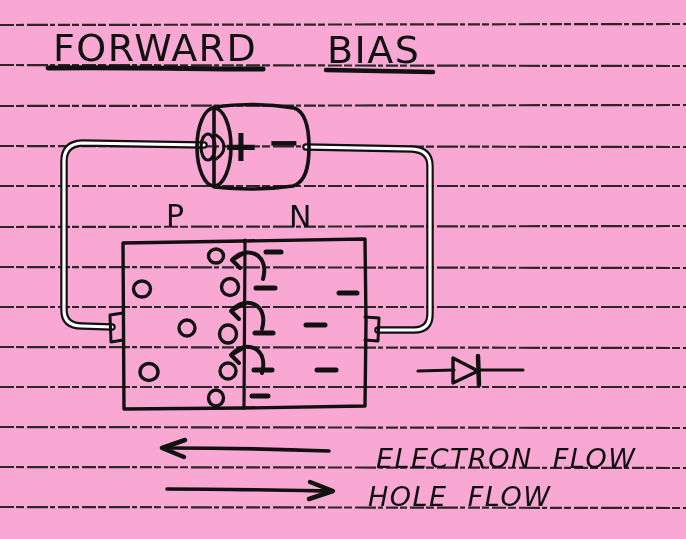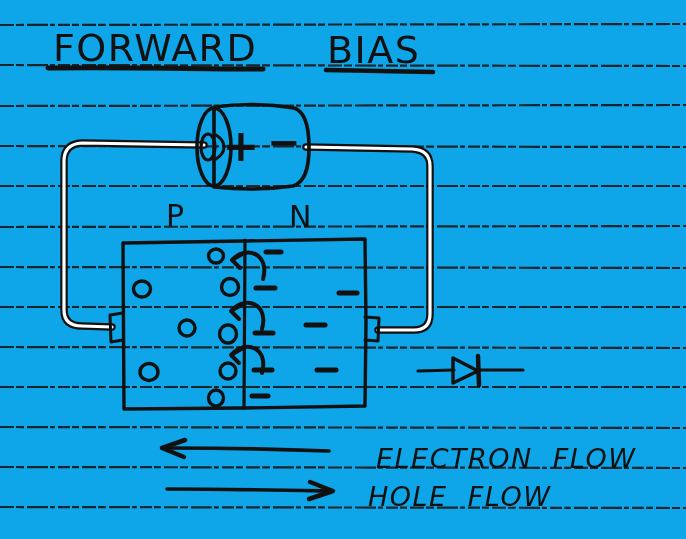--- a/index.html
+++ b/index.html
@@ -1,20 +1,20 @@
 <!DOCTYPE html>
 <html><head>
 <meta charset="utf-8">
 <style>
   html, body { margin: 0; padding: 0; background: #ffffff; }
   .page {
     position: relative;
     width: 686px;
     height: 539px;
-    background: #0ea5e9;
+    background: #f9a8d4;
     overflow: hidden;
     font-family: "DejaVu Sans", sans-serif;
   }
   svg { display: block; }
   .ink      { stroke: #111111; fill: none; stroke-linecap: round; stroke-linejoin: round; }
   .rule     { stroke: #1b1b1b; stroke-width: 2.2; stroke-dasharray: 14 2 8 3 21 2 5 3 12 2 7 3; opacity: 0.92; }
   .handtxt  { fill: #111111; font-family: "DejaVu Sans", sans-serif; }
   .title-t  { font-size: 38px; letter-spacing: 1.5px; }
   .region-t { font-size: 30px; }
   .flow-t   { font-size: 27px; font-style: italic; letter-spacing: 1.5px; word-spacing: 10px; }

